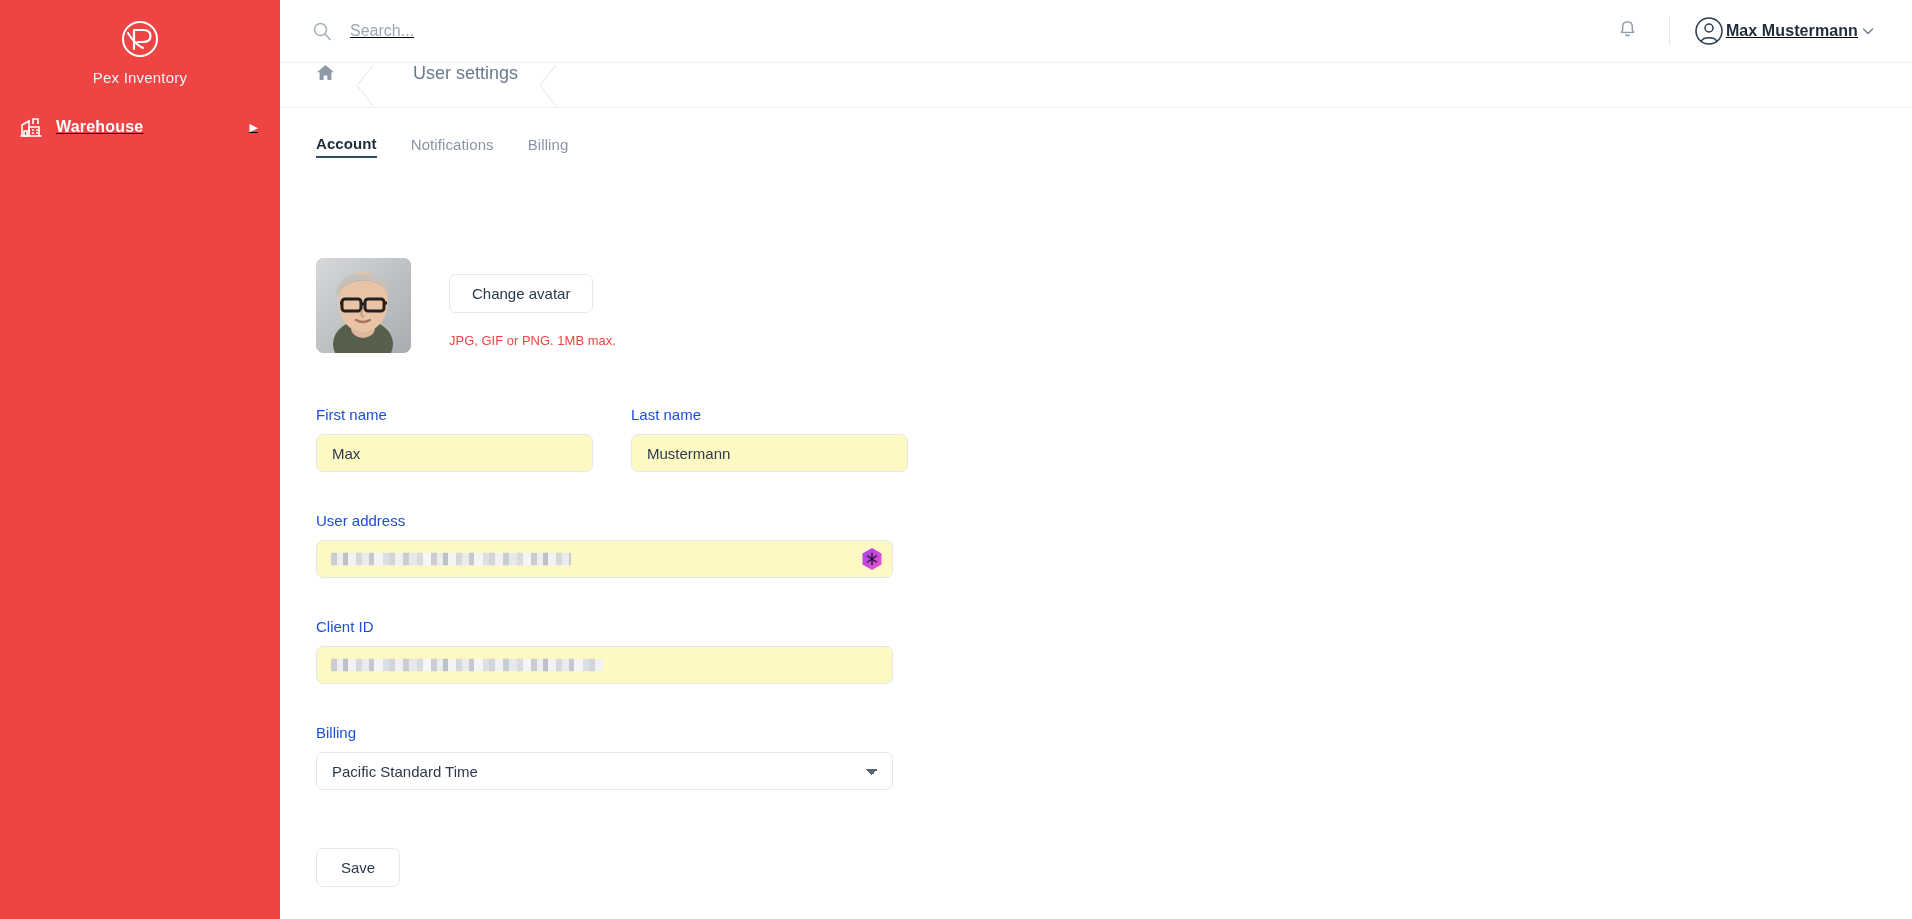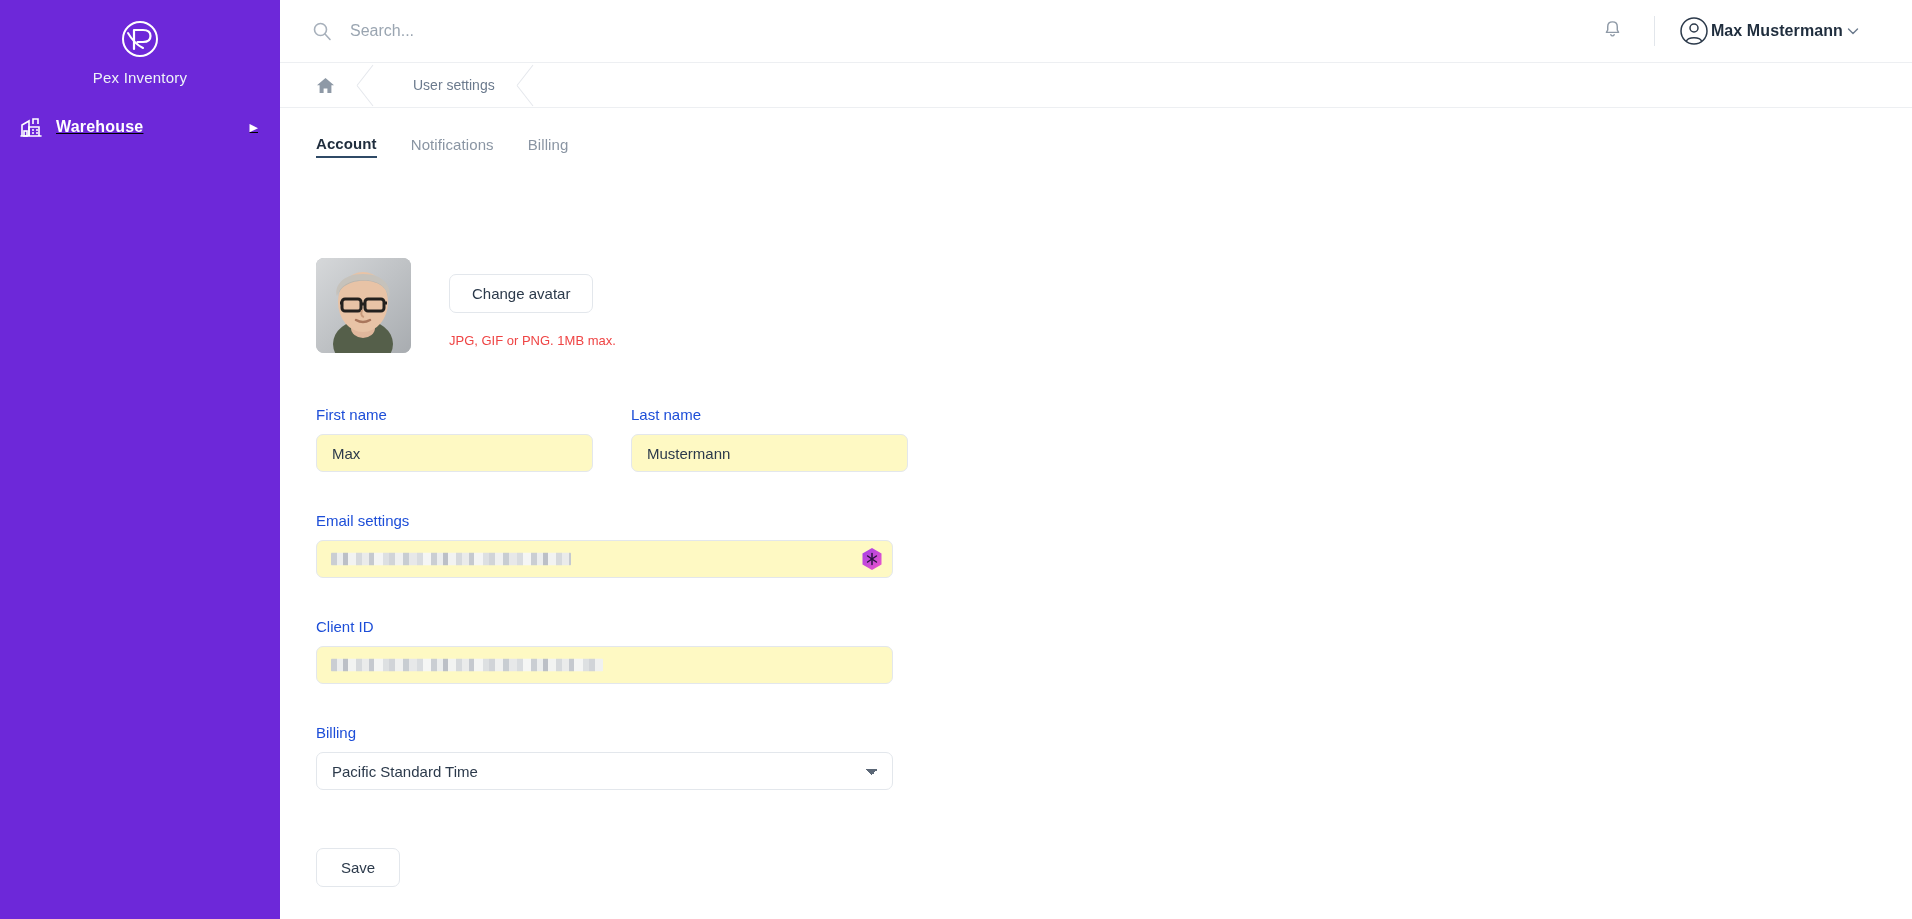--- a/index.html
+++ b/index.html
@@ -7,21 +7,21 @@
     width: 1912px; height: 919px;
     font-family: "Liberation Sans", sans-serif;
     background: #ffffff;
     overflow: hidden;
   }
   .app { display: flex; width: 1912px; height: 919px; }
 
   
   .sidebar {
     width: 280px; min-width: 280px; height: 919px;
-    background: #6d28d9;
+    background: #ef4444;
     display: flex; flex-direction: column;
     align-items: stretch;
   }
   .brand {
     display: flex; flex-direction: column; align-items: center;
     padding-top: 14px; padding-bottom: 14px;
   }
   .brand-logo { width: 50px; height: 50px; }
   .brand-name {
     color: #eef3f8; font-size: 15px; letter-spacing: .2px;
@@ -37,21 +37,22 @@
   .nav-label { font-size: 16px; font-weight: bold; letter-spacing: .2px; }
   .nav-caret { margin-left: auto; font-size: 11px; line-height: 1; }
 
   
   .main { flex: 1; height: 919px; display: flex; flex-direction: column; background:#fff; }
 
   .topbar {
     height: 63px; min-height: 63px;
     border-bottom: 1px solid #edeff2;
     display: flex; align-items: center;
-    padding: 0 51px 0 0;
+    padding: 0 36px 0 0;
+    text-decoration: underline;
   }
   .search-wrap { display: flex; align-items: center; flex: 1; padding-left: 32px; }
   .search-icon { width: 20px; height: 20px; margin-right: 18px; flex: none; }
   .search-input {
     border: none; outline: none; background: transparent;
     font-family: "Liberation Sans", sans-serif;
     font-size: 16px; color: #3b4a5a; width: 420px;
   }
   .search-input::placeholder { color: #9aa5b1; }
   .topbar-right { display: flex; align-items: center; gap: 0; }
@@ -65,24 +66,24 @@
   .user-name { font-size: 16px; font-weight: bold; color: #1f2d3d; letter-spacing: .1px; }
   .chev { width: 16px; height: 16px; }
 
   
   .crumbs {
     height: 45px; min-height: 45px;
     border-bottom: 1px solid #edeff2;
     display: flex; align-items: stretch; padding-left: 0;
   }
   .crumb {
-    display: flex; align-items: center;
+    display: flex; align-items: flex-start;
     padding: 0 22px 0 30px;
     position: relative;
-    font-size: 14px; color: #6b7a8d; cursor: pointer;
+    font-size: 18px; color: #6b7a8d; cursor: pointer;
     white-space: nowrap;
   }
   .crumb:first-child { padding-left: 36px; }
   .crumb-sep {
     width: 26px; position: relative; flex: none;
   }
   .crumb-sep::before, .crumb-sep::after {
     content: ""; position: absolute; left: 0;
     width: 26px; height: 1px; background: #e4e7ec;
     transform-origin: left center;
@@ -312,21 +313,21 @@
           <label class="field-label">First name</label>
           <input class="input" type="text" value="Max" style="">
         </div>
         <div class="col-last">
           <label class="field-label">Last name</label>
           <input class="input" type="text" value="Mustermann" style="">
         </div>
       </div>
 
       <div class="field-block">
-        <label class="field-label">Email settings</label>
+        <label class="field-label">User address</label>
         <div class="input-wrap">
           <input class="input" type="text" value="" style="">
           <span class="redacted email"></span>
           <span class="field-badge">
             <svg viewBox="0 0 22 24" width="22" height="24">
               <defs>
                 <linearGradient id="hexg" x1="0" y1="0" x2="1" y2="1">
                   <stop offset="0%" stop-color="#a43fe8"></stop>
                   <stop offset="100%" stop-color="#ee55c9"></stop>
                 </linearGradient>

